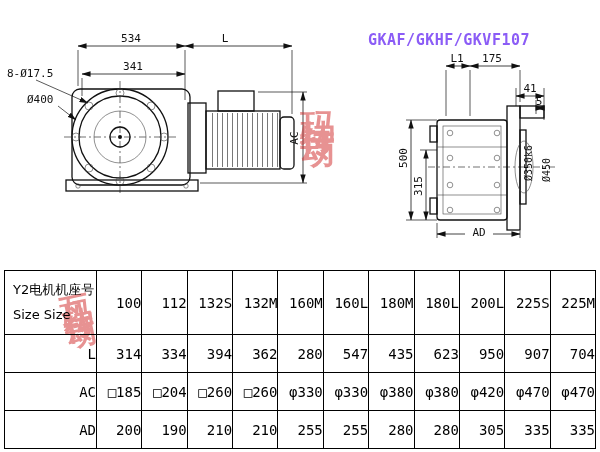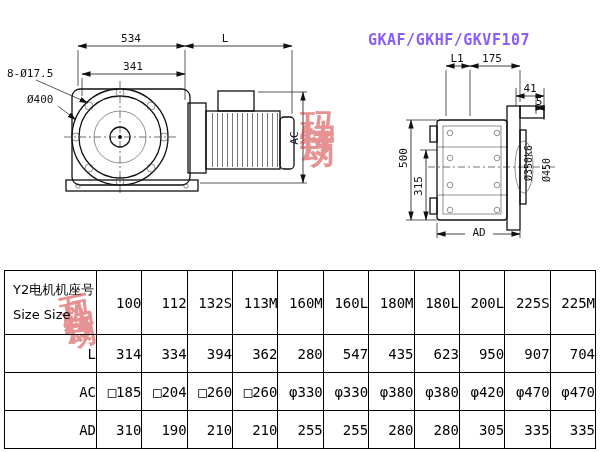--- a/index.html
+++ b/index.html
@@ -174,21 +174,21 @@
     </colgroup>
   <tbody>
       <tr style="height:64px">
     <th class="hdr">
       <div>Y2电机机座号</div>
       <div>Size Size</div>
     </th>
     <th>100</th>
     <th>112</th>
     <th>132S</th>
-    <th>113M</th>
+    <th>132M</th>
     <th>160M</th>
     <th>160L</th>
     <th>180M</th>
     <th>180L</th>
     <th>200L</th>
     <th>225S</th>
     <th>225M</th>
   </tr>
   <tr style="height:38px">
     <td>L</td>
@@ -213,21 +213,21 @@
     <td>φ330</td>
     <td>φ330</td>
     <td>φ380</td>
     <td>φ380</td>
     <td>φ420</td>
     <td>φ470</td>
     <td>φ470</td>
   </tr>
   <tr style="height:38px">
     <td>AD</td>
-    <td>310</td>
+    <td>200</td>
     <td>190</td>
     <td>210</td>
     <td>210</td>
     <td>255</td>
     <td>255</td>
     <td>280</td>
     <td>280</td>
     <td>305</td>
     <td>335</td>
     <td>335</td>

